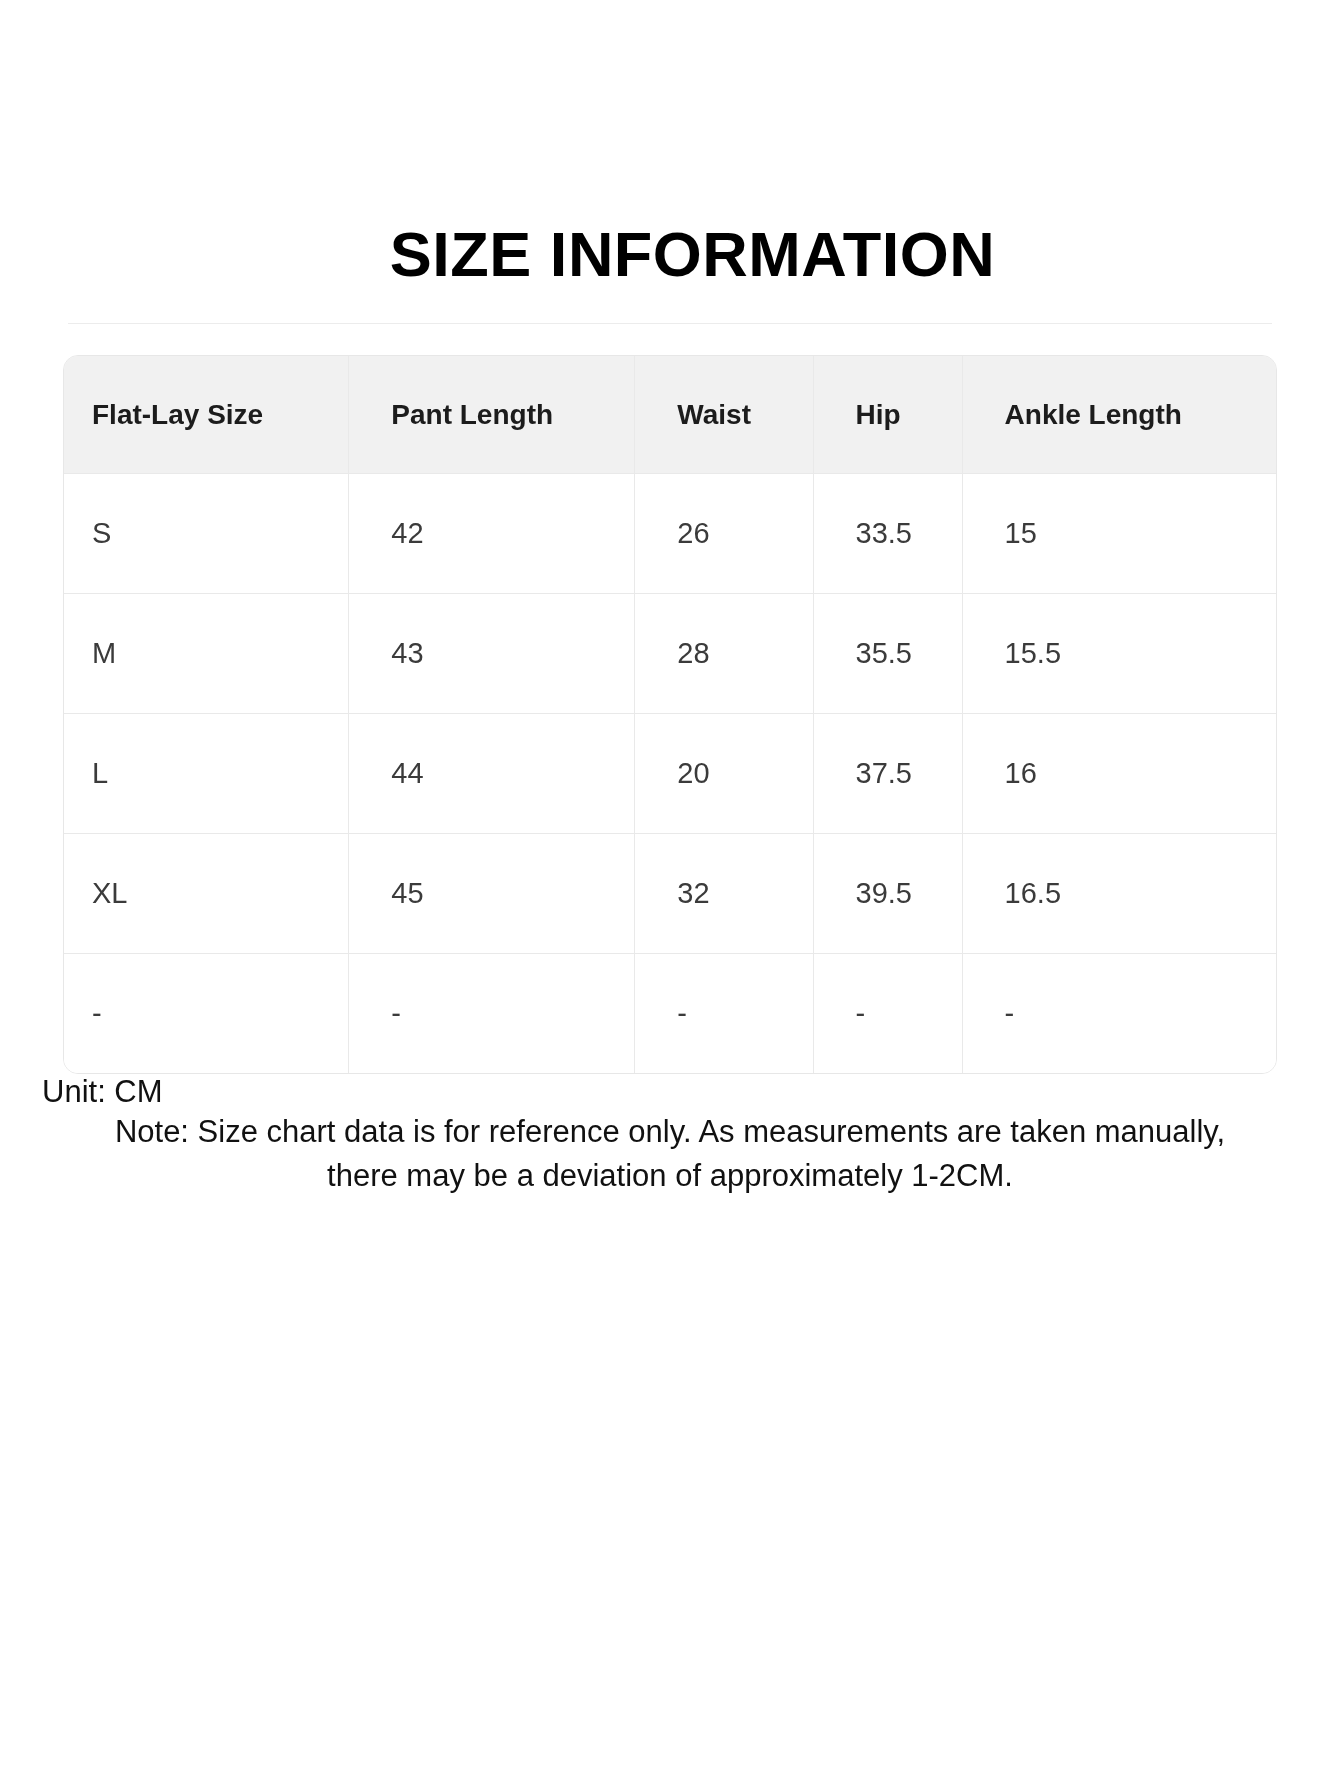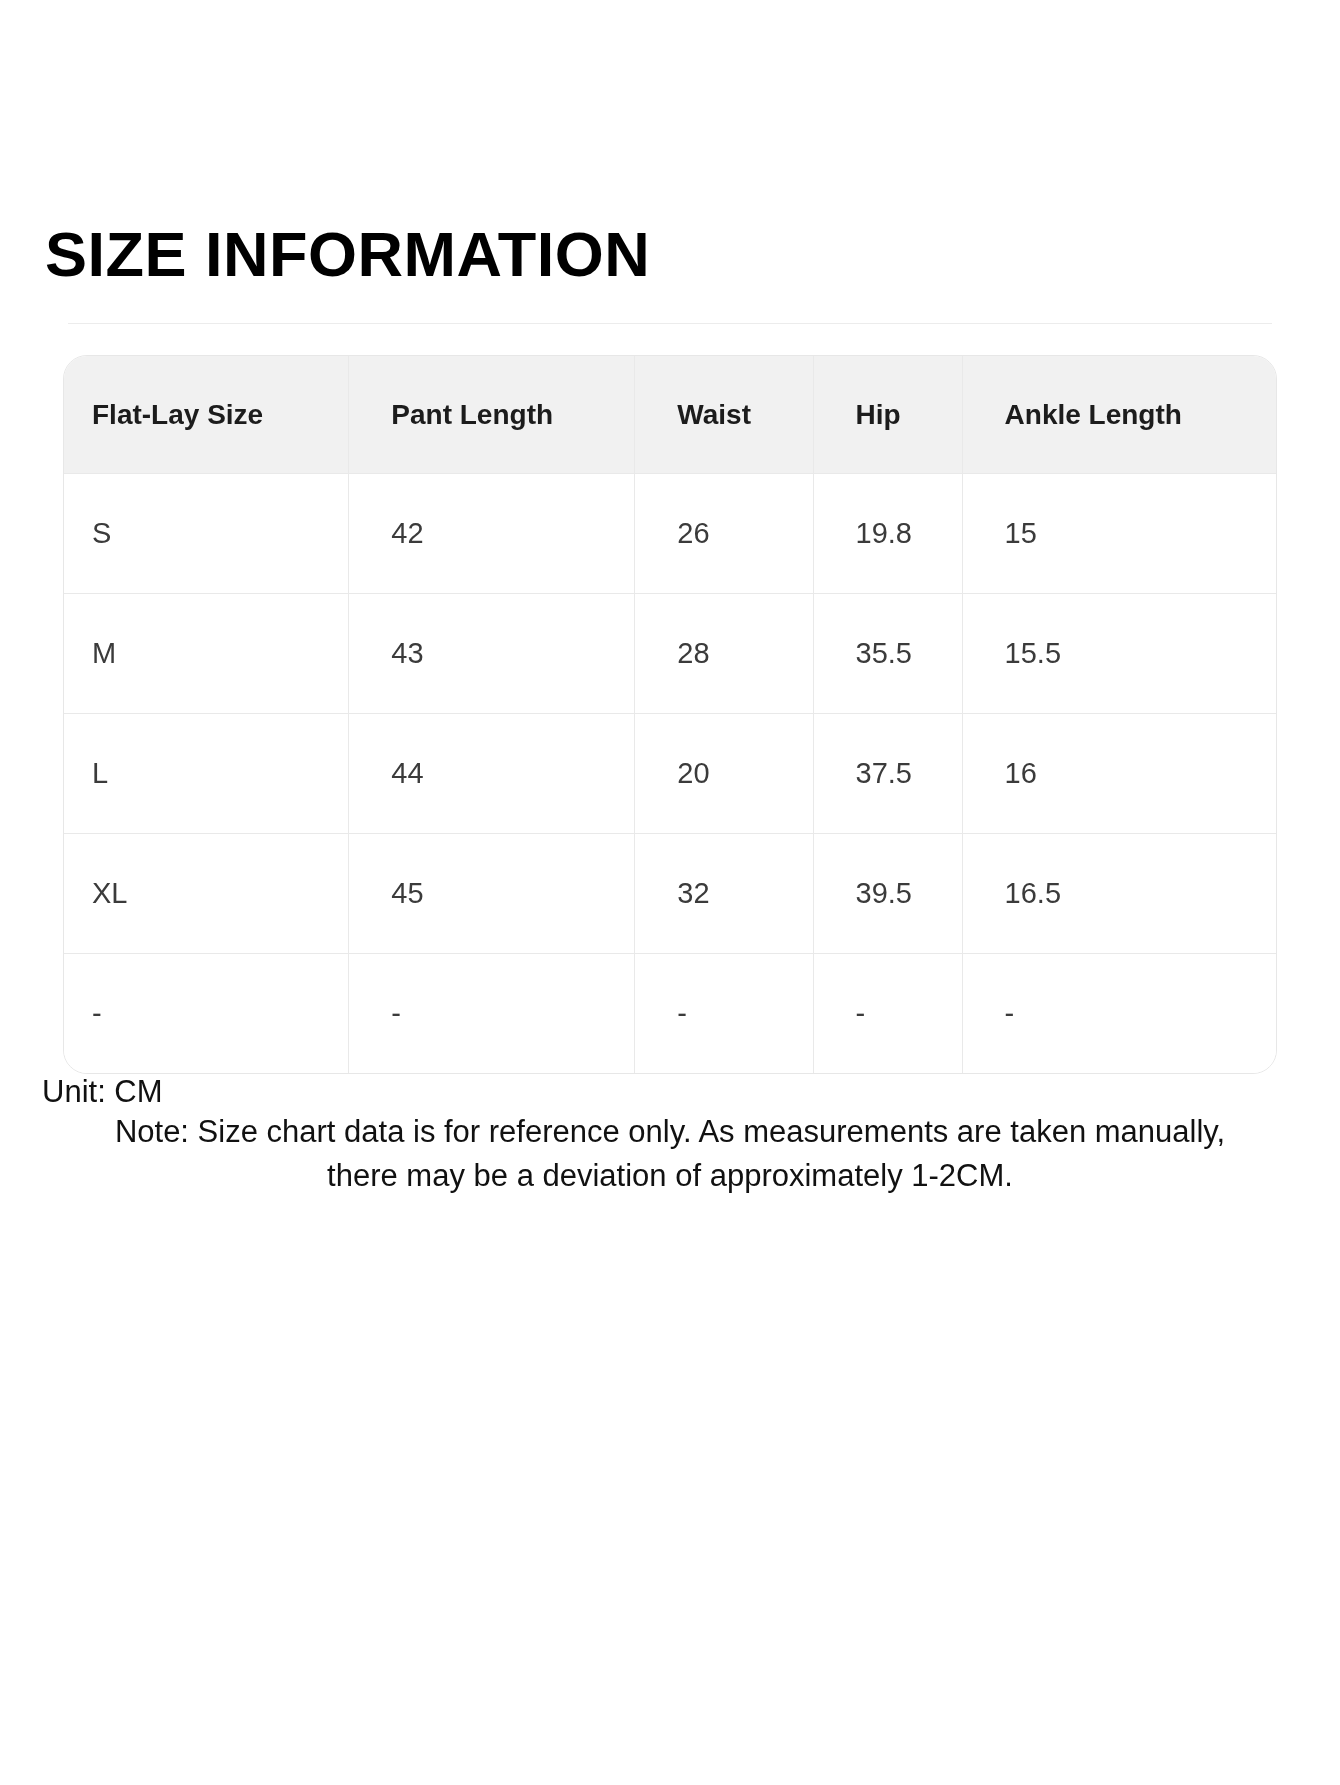--- a/index.html
+++ b/index.html
@@ -9,20 +9,21 @@
     font-family: "Liberation Sans", sans-serif;
     color: #1a1a1a;
     overflow: hidden;
     position: relative;
   }
   .page { width: 1340px; height: 1785px; }
 
   
   .page-title {
     margin-top: 218px;
+    text-align: center;
     font-size: 63px;
     font-weight: 700;
     letter-spacing: 0.5px;
     color: #000000;
     line-height: 1.15;
     padding-left: 45px;
   }
 
   
   .tabs {
@@ -52,21 +53,21 @@
   .divider {
     margin: 33px 68px 0 68px;
     height: 1px;
     background: #ececec;
   }
 
   
   .table-wrap {
     margin: 31px 63px 0 63px;
     border: 1px solid #e7e7e7;
-    border-radius: 24px;
+    border-radius: 15px;
     overflow: hidden;
     background: #ffffff;
   }
   table {
     width: 100%;
     border-collapse: collapse;
     table-layout: fixed;
   }
   thead th {
     background: #f1f1f1;
@@ -131,21 +132,21 @@
           <th>Waist</th>
           <th>Hip</th>
           <th>Ankle Length</th>
         </tr>
       </thead>
       <tbody>
         <tr>
           <td>S</td>
           <td>42</td>
           <td>26</td>
-          <td>19.8</td>
+          <td>33.5</td>
           <td>15</td>
         </tr>
         <tr>
           <td>M</td>
           <td>43</td>
           <td>28</td>
           <td>35.5</td>
           <td>15.5</td>
         </tr>
         <tr>

